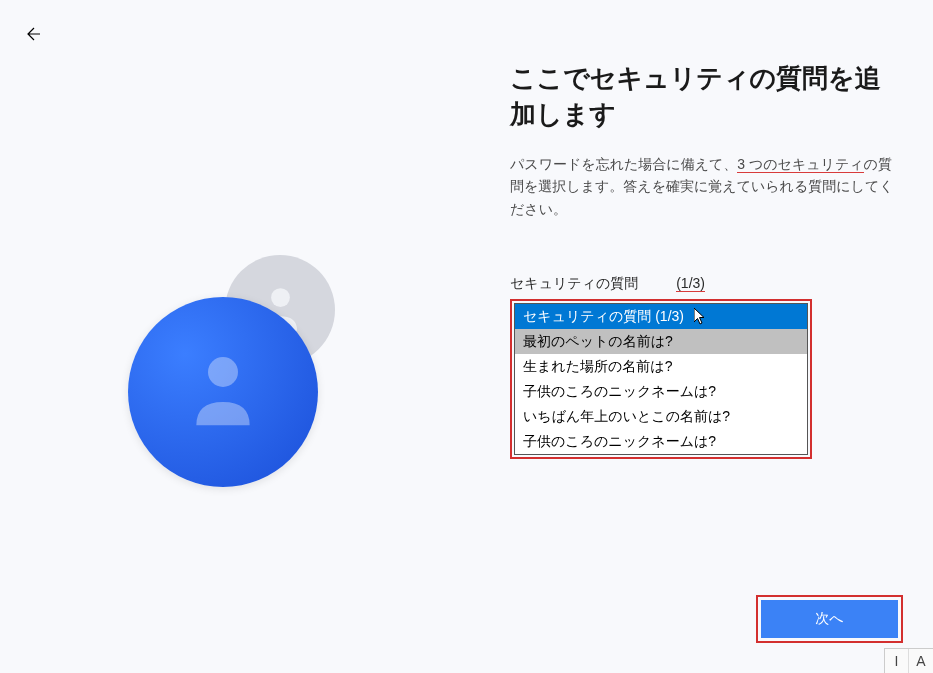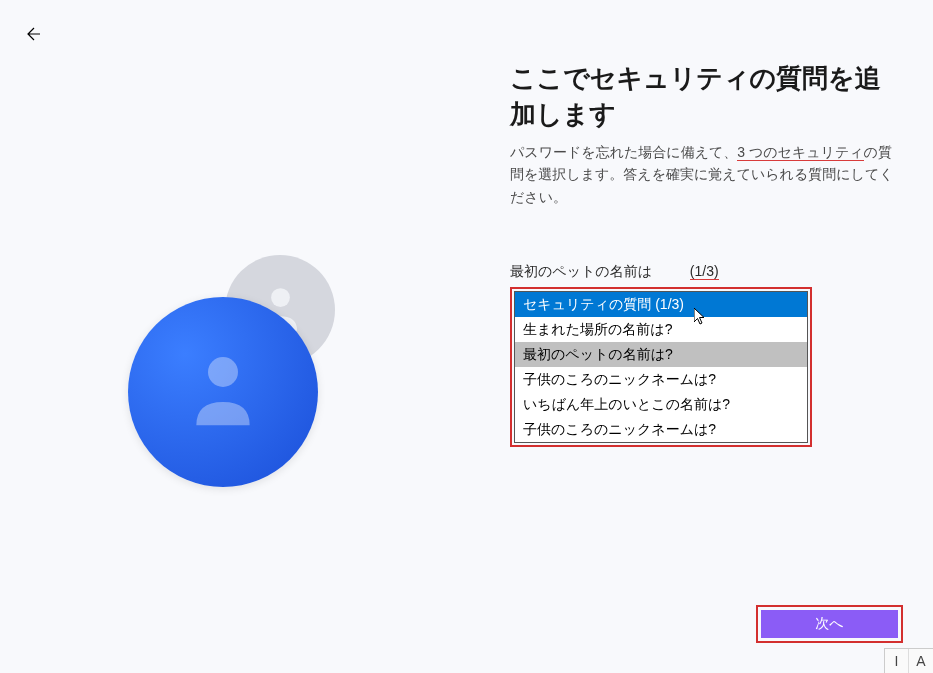--- a/index.html
+++ b/index.html
@@ -81,21 +81,21 @@
       left: 510px;
       top: 60px;
       width: 390px;
     }
     
     .title {
       font-size: 26px;
       font-weight: 600;
       color: #1a1a1a;
       line-height: 1.4;
-      margin-bottom: 8px;
+      margin-bottom: 20px;
     }
     
     .description {
       font-size: 14px;
       color: #4a4a4a;
       line-height: 1.6;
       margin-bottom: 55px;
     }
     
     .underline-red {
@@ -152,25 +152,25 @@
     
     .next-button-wrapper {
       position: absolute;
       right: 30px;
       bottom: 30px;
       border: 2px solid #d32f2f;
       padding: 3px;
     }
     
     .next-button {
-      background: #8b5cf6;
+      background: #3b82f6;
       color: white;
       border: none;
       width: 137px;
-      height: 28px;
+      height: 38px;
       font-size: 14px;
       cursor: pointer;
       font-family: inherit;
     }
     
     .ime-indicator {
       position: absolute;
       right: 0;
       bottom: 0;
       display: flex;
@@ -219,28 +219,28 @@
 </div>
 
 <div class="content-panel">
   <h1 class="title">ここでセキュリティの質問を追加します</h1>
 
   <p class="description">
     <span>パスワードを忘れた場合に備えて、</span><span class="underline-red">3 つのセキュリティ</span><span>の質問を選択します。答えを確実に覚えていられる質問にしてください。</span>
   </p>
 
   <div class="question-label">
-    <span>最初のペットの名前は </span><span class="count">(1/3)</span>
+    <span>セキュリティの質問 </span><span class="count">(1/3)</span>
   </div>
 
   <div class="dropdown-wrapper">
     <div class="dropdown">
       <div class="dropdown-item selected">セキュリティの質問 (1/3)</div>
+      <div class="dropdown-item hovered">最初のペットの名前は?</div>
       <div class="dropdown-item">生まれた場所の名前は?</div>
-      <div class="dropdown-item hovered">最初のペットの名前は?</div>
       <div class="dropdown-item">子供のころのニックネームは?</div>
       <div class="dropdown-item">いちばん年上のいとこの名前は?</div>
       <div class="dropdown-item">子供のころのニックネームは?</div>
     </div>
   </div>
 </div>
 
 <svg class="cursor-pointer" width="14" height="18" viewBox="0 0 14 18">
   <path d="M 0 0 L 0 14 L 3.5 10.5 L 6 16 L 8 15 L 5.5 9.5 L 10 9.5 Z" fill="white" stroke="black" stroke-width="1"></path>
 </svg>

